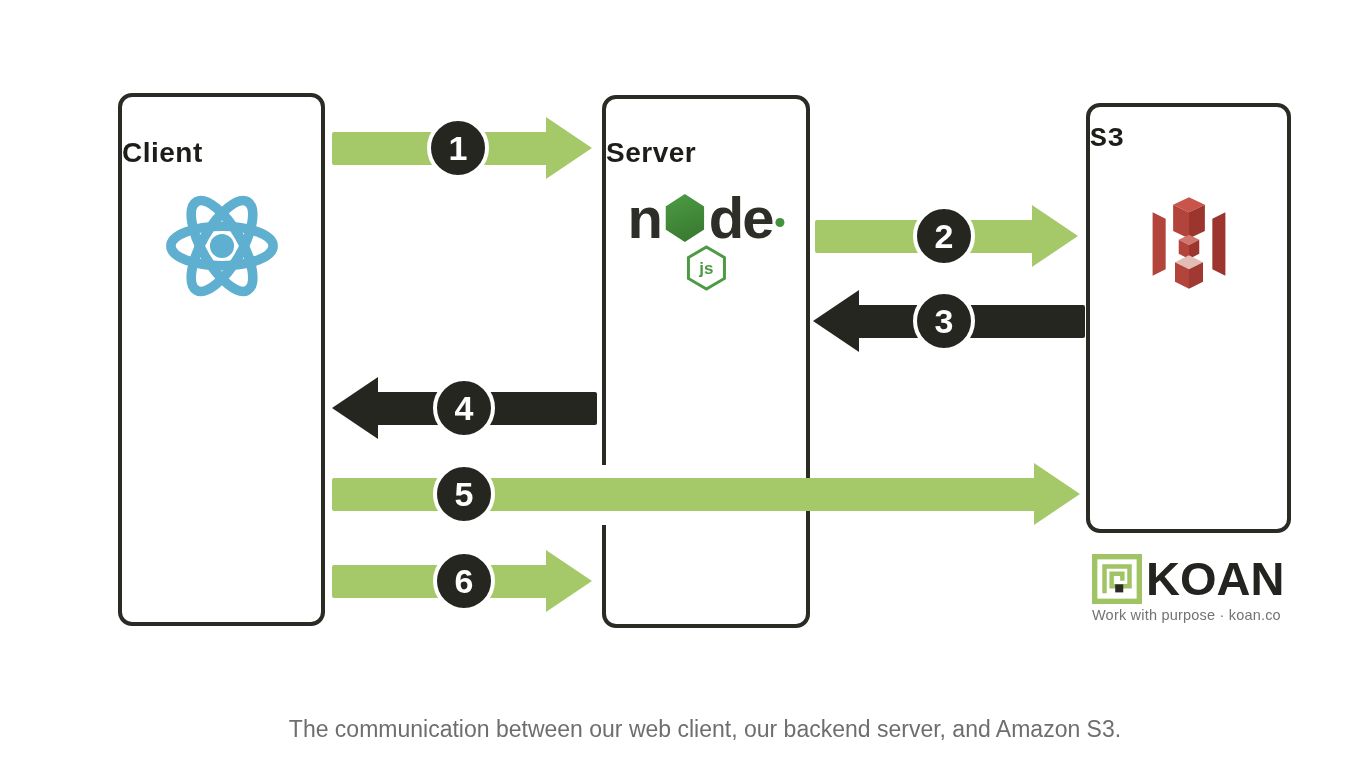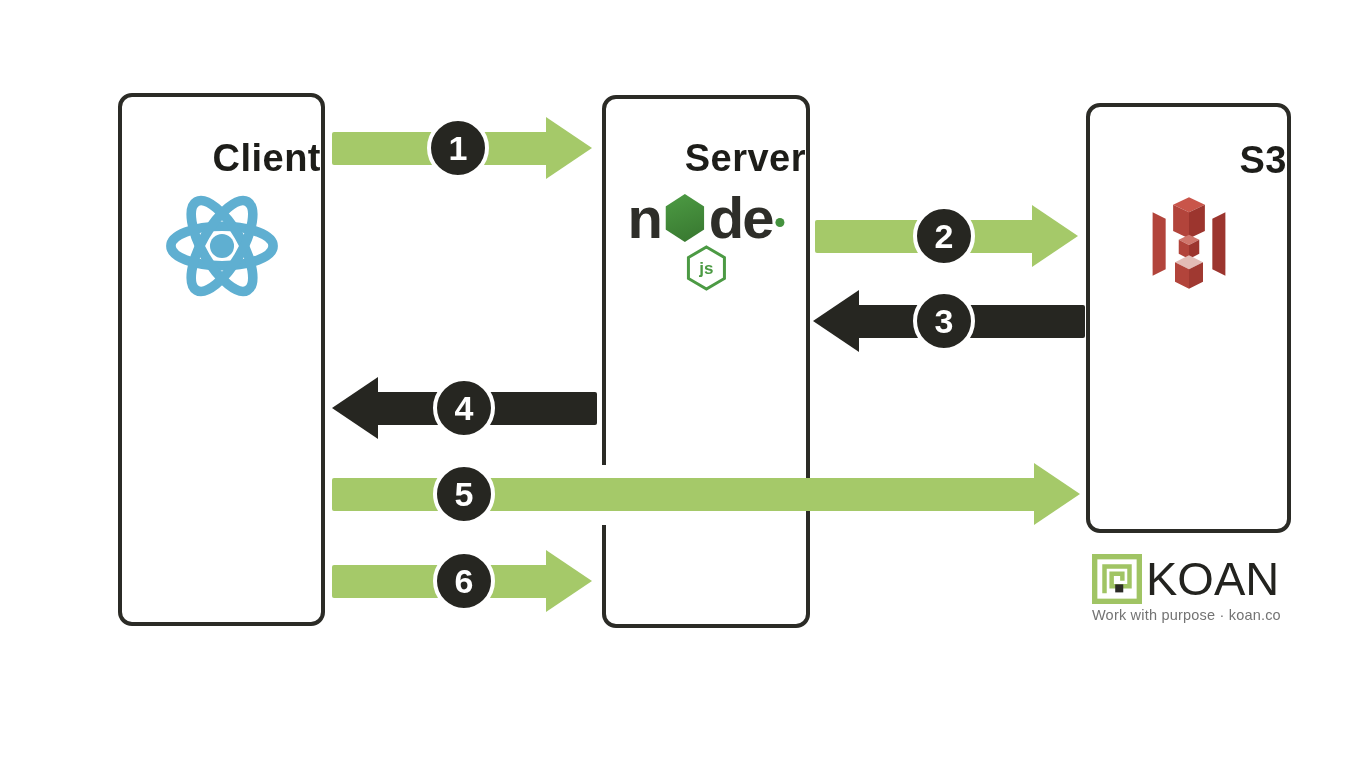--- a/index.html
+++ b/index.html
@@ -4,24 +4,24 @@
 <style>
   html,body{margin:0;padding:0;background:#fff;}
   .canvas{position:relative;width:1372px;height:778px;background:#ffffff;overflow:hidden;
           font-family:"Liberation Sans",sans-serif;}
 
   
   .node-box{position:absolute;background:#fff;border:4px solid #2b2b26;border-radius:14px;z-index:1;}
   #client-box{left:118px;top:93px;width:199px;height:525px;}
   #server-box{left:602px;top:95px;width:200px;height:525px;}
   #s3-box{left:1086px;top:103px;width:197px;height:422px;}
-  .box-label{text-align:right;font-weight:bold;font-size:38px;color:#1d1d19;letter-spacing:.5px;}
+  .box-label{text-align:left;font-weight:bold;font-size:28px;color:#1d1d19;letter-spacing:.5px;}
   #client-box .box-label{margin-top:40px;}
   #server-box .box-label{margin-top:38px;}
-  #s3-box .box-label{margin-top:32px;}
+  #s3-box .box-label{margin-top:16px;font-family:Liberation Mono, monospace;}
 
   
   .gap-mask{position:absolute;background:#fff;width:14px;height:60px;top:465px;z-index:2;}
   #gap-left{left:593px;}
   #gap-right{left:791px;}
 
   
   .arrow{position:absolute;height:64px;z-index:3;}
   .arrow .shaft{position:absolute;top:16px;height:33px;border-radius:2px;}
   .arrow .head{position:absolute;top:1px;width:46px;height:62px;}
@@ -47,21 +47,21 @@
   .node-letter{font-weight:bold;font-size:58px;line-height:54px;color:#2e2e29;letter-spacing:-2px;}
   .node-hex{width:42px;height:48px;margin:0 3px;background:linear-gradient(160deg,#4d9c44,#37762f);
             clip-path:polygon(50% 0,96% 26%,96% 74%,50% 100%,4% 74%,4% 26%);}
   .node-dot{width:9px;height:9px;border-radius:50%;background:#44923e;margin:8px 0 0 3px;align-self:center;}
   .js-hex-svg{display:block;}
   .s3-logo{position:absolute;top:88px;left:50%;transform:translateX(-50%);}
 
   
   .koan{position:absolute;left:1092px;top:554px;width:200px;z-index:1;}
   .koan-row{display:flex;align-items:flex-end;}
-  .koan-name{font-weight:normal;font-size:47px;line-height:50px;color:#23231f;letter-spacing:0px;margin-left:4px;}
+  .koan-name{font-weight:bold;font-size:47px;line-height:50px;color:#23231f;letter-spacing:0px;margin-left:4px;}
   .koan-tagline{margin-top:3px;font-size:14.5px;color:#737373;letter-spacing:.2px;white-space:nowrap;}
 
   
   .caption{position:absolute;left:38px;width:1334px;top:716px;text-align:center;
            font-size:23px;color:#6e6e6e;}
 </style>
 </head>
 <body>
 
 <div class="canvas">
@@ -151,14 +151,15 @@
       <svg width="50" height="50" viewBox="0 0 56 56">
         <rect x="3" y="3" width="50" height="50" fill="#ffffff" stroke="#a0c464" stroke-width="6"></rect>
         <path d="M14 44 V14 H42 V36 H22 V22 H34 V30" fill="none" stroke="#a0c464" stroke-width="5"></path>
         <rect x="26" y="34" width="9" height="9" fill="#2b2b26"></rect>
       </svg>
       <span class="koan-name">KOAN</span>
     </div>
     <div class="koan-tagline">Work with purpose · koan.co</div>
   </div>
 
+  <div class="caption">The communication between our web client, our backend server, and Amazon S3.</div>
 
 </div>
 
 </body></html>

